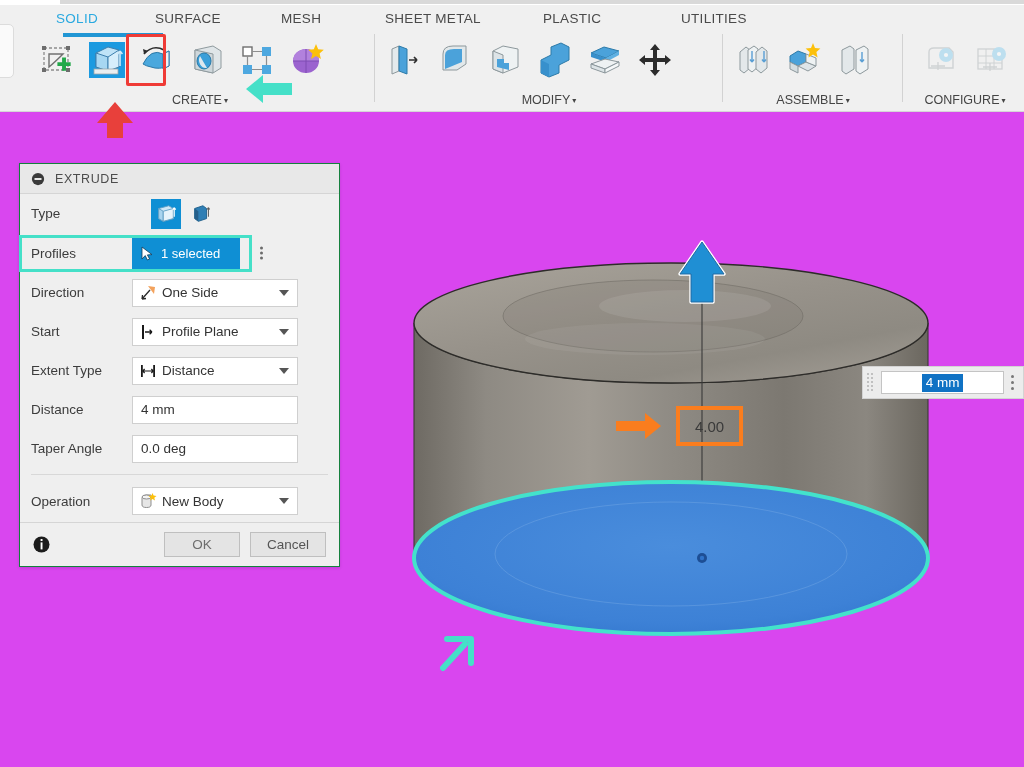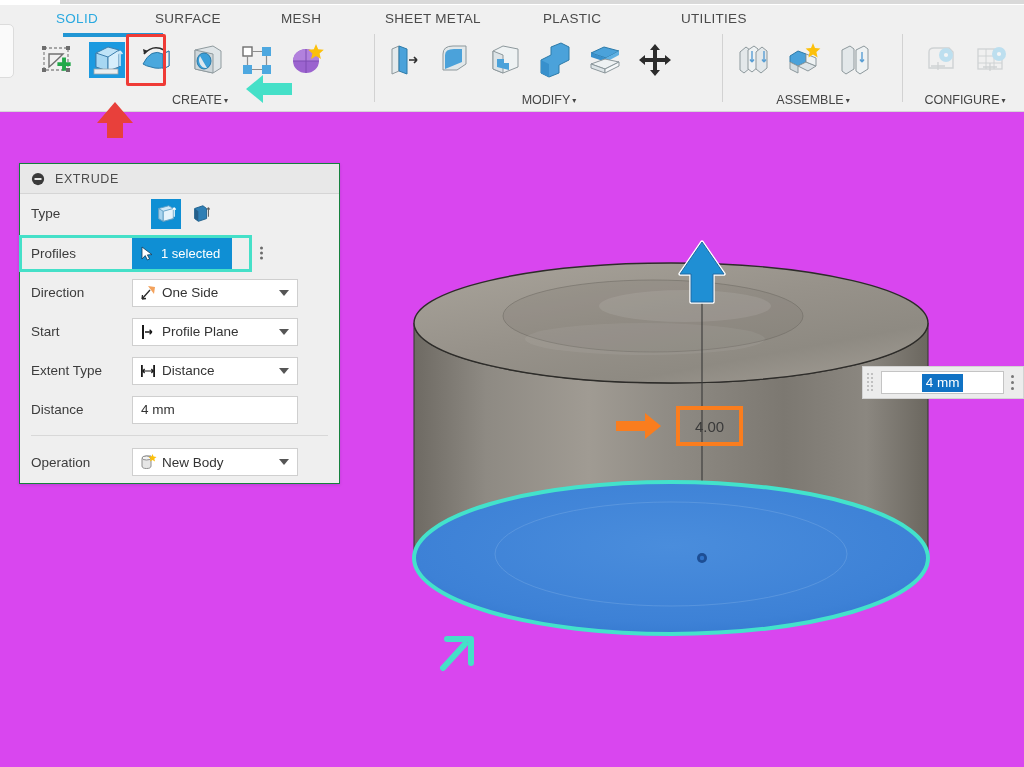--- a/index.html
+++ b/index.html
@@ -96,21 +96,21 @@
   .field.plain .ftxt { margin-left: 0; }
 
   
   #type-row .typebtns { display: flex; gap: 6px; margin-left: 19px; }
   .typebtn { width: 30px; height: 30px; display: flex; align-items: center; justify-content: center; }
   .typebtn.sel { background: #0f8fd4; }
 
   
   #profiles-row { position: relative; height: 40px; }
   #profiles-sel {
-    width: 100px; height: 31px; background: #0f8fd4; color: #fff;
+    width: 108px; height: 31px; background: #0f8fd4; color: #fff;
     display: flex; align-items: center; gap: 7px; padding-left: 9px;
     font-size: 13px; margin-left: 0;
   }
   #profiles-teal-box {
     position: absolute; left: -1px; top: 2px; width: 233px; height: 37px;
     border: 3px solid #45e0c8; pointer-events: none;
   }
   #profiles-dots {
     position: absolute; left: 240px; top: 50%; transform: translateY(-50%);
     display: flex; flex-direction: column; gap: 2px;
@@ -454,36 +454,51 @@
       </div>
     </div>
 
     <div class="row">
       <div class="lbl">Distance</div>
       <div class="field plain">
         <span class="ftxt">4 mm</span>
       </div>
     </div>
 
+    <div class="row">
+      <div class="lbl">Taper Angle</div>
+      <div class="field plain">
+        <span class="ftxt">0.0 deg</span>
+      </div>
+    </div>
 
     <div class="sep"></div>
 
     <div class="row" style="height:42px">
       <div class="lbl">Operation</div>
       <div class="field">
         <svg class="ficon" viewBox="0 0 18 18">
           <path d="M3 6 Q3 3 7 3 L12 3 L12 13 Q12 15.5 7.5 15.5 Q3 15.5 3 13 Z" fill="#e6e6e6" stroke="#8e8e8e" stroke-width="1"></path>
           <ellipse cx="7.5" cy="5" rx="4.5" ry="2" fill="#f4f4f4" stroke="#8e8e8e" stroke-width="1"></ellipse>
           <path d="M13.5 1 l1.1 2.6 l2.9 .3 l-2.2 1.9 l .7 2.8 l-2.5 -1.5 l-2.5 1.5 l .7 -2.8 l-2.2 -1.9 l2.9 -.3 z" fill="#fcc00b"></path>
         </svg>
         <span class="ftxt">New Body</span>
         <span class="dcaret"></span>
       </div>
     </div>
 
+    <div id="dlg-footer">
+      <svg id="info-icon" viewBox="0 0 17 17">
+        <circle cx="8.5" cy="8.5" r="8" fill="#1c1c1c"></circle>
+        <rect x="7.6" y="3" width="1.9" height="2" fill="#ffffff"></rect>
+        <rect x="7.6" y="6.4" width="1.9" height="7" fill="#ffffff"></rect>
+      </svg>
+      <div class="fbtn" id="ok-btn">OK</div>
+      <div class="fbtn" id="cancel-btn">Cancel</div>
+    </div>
   </div>
 
   <svg id="teal-arrow-left" viewBox="0 0 50 34">
     <path d="M2 17 L19 3 L19 11 L48 11 L48 23 L19 23 L19 31 Z" fill="#45e0c8"></path>
   </svg>
 
   <div id="viewport">
     <svg id="model-svg" width="669" height="647" viewBox="0 0 669 647">
       <defs>
         <linearGradient id="sideGrad" x1="0" y1="0" x2="1" y2="0">

